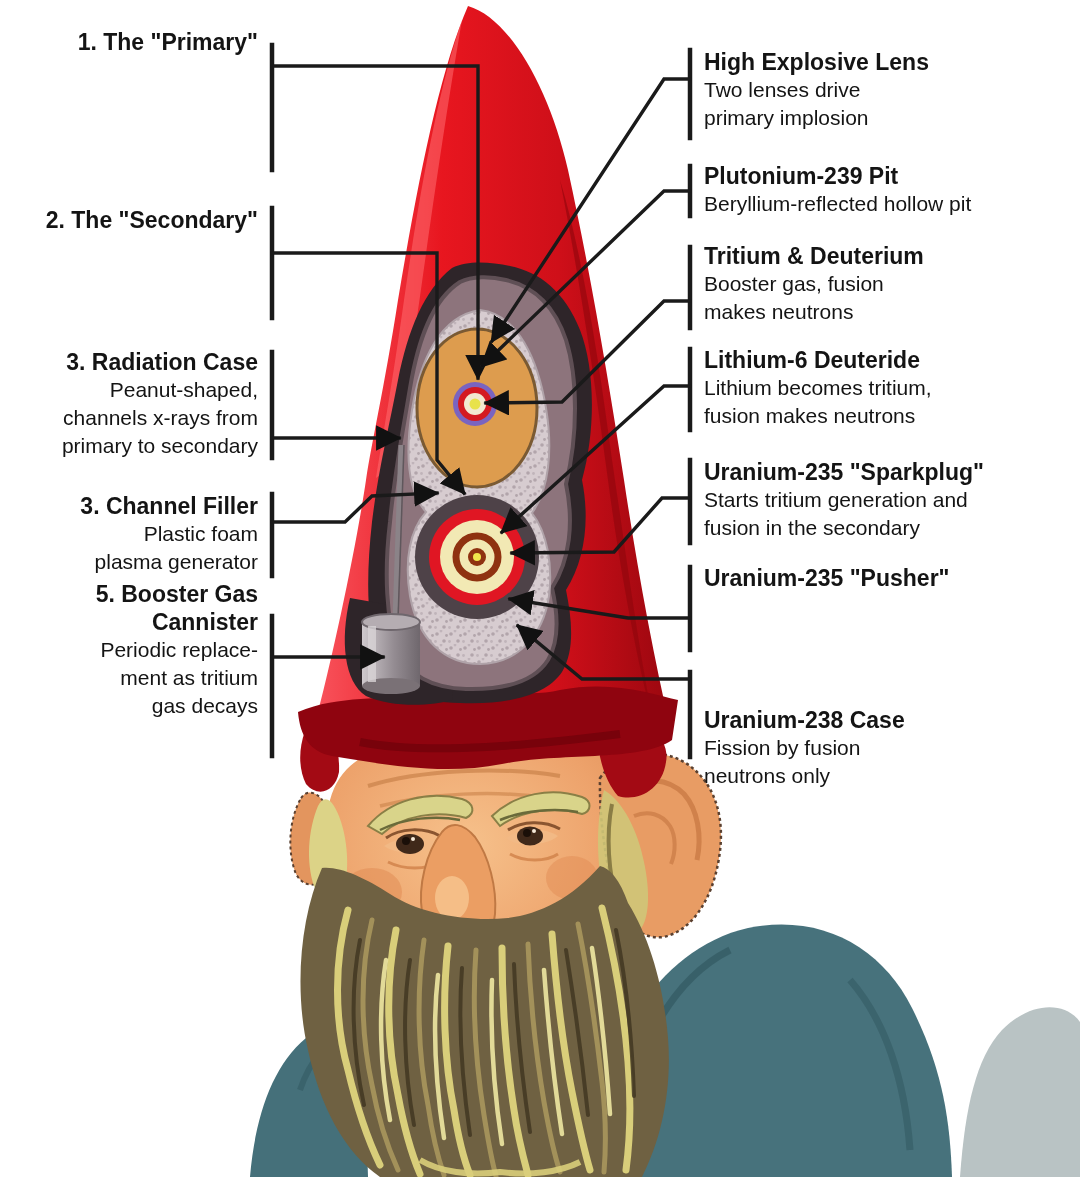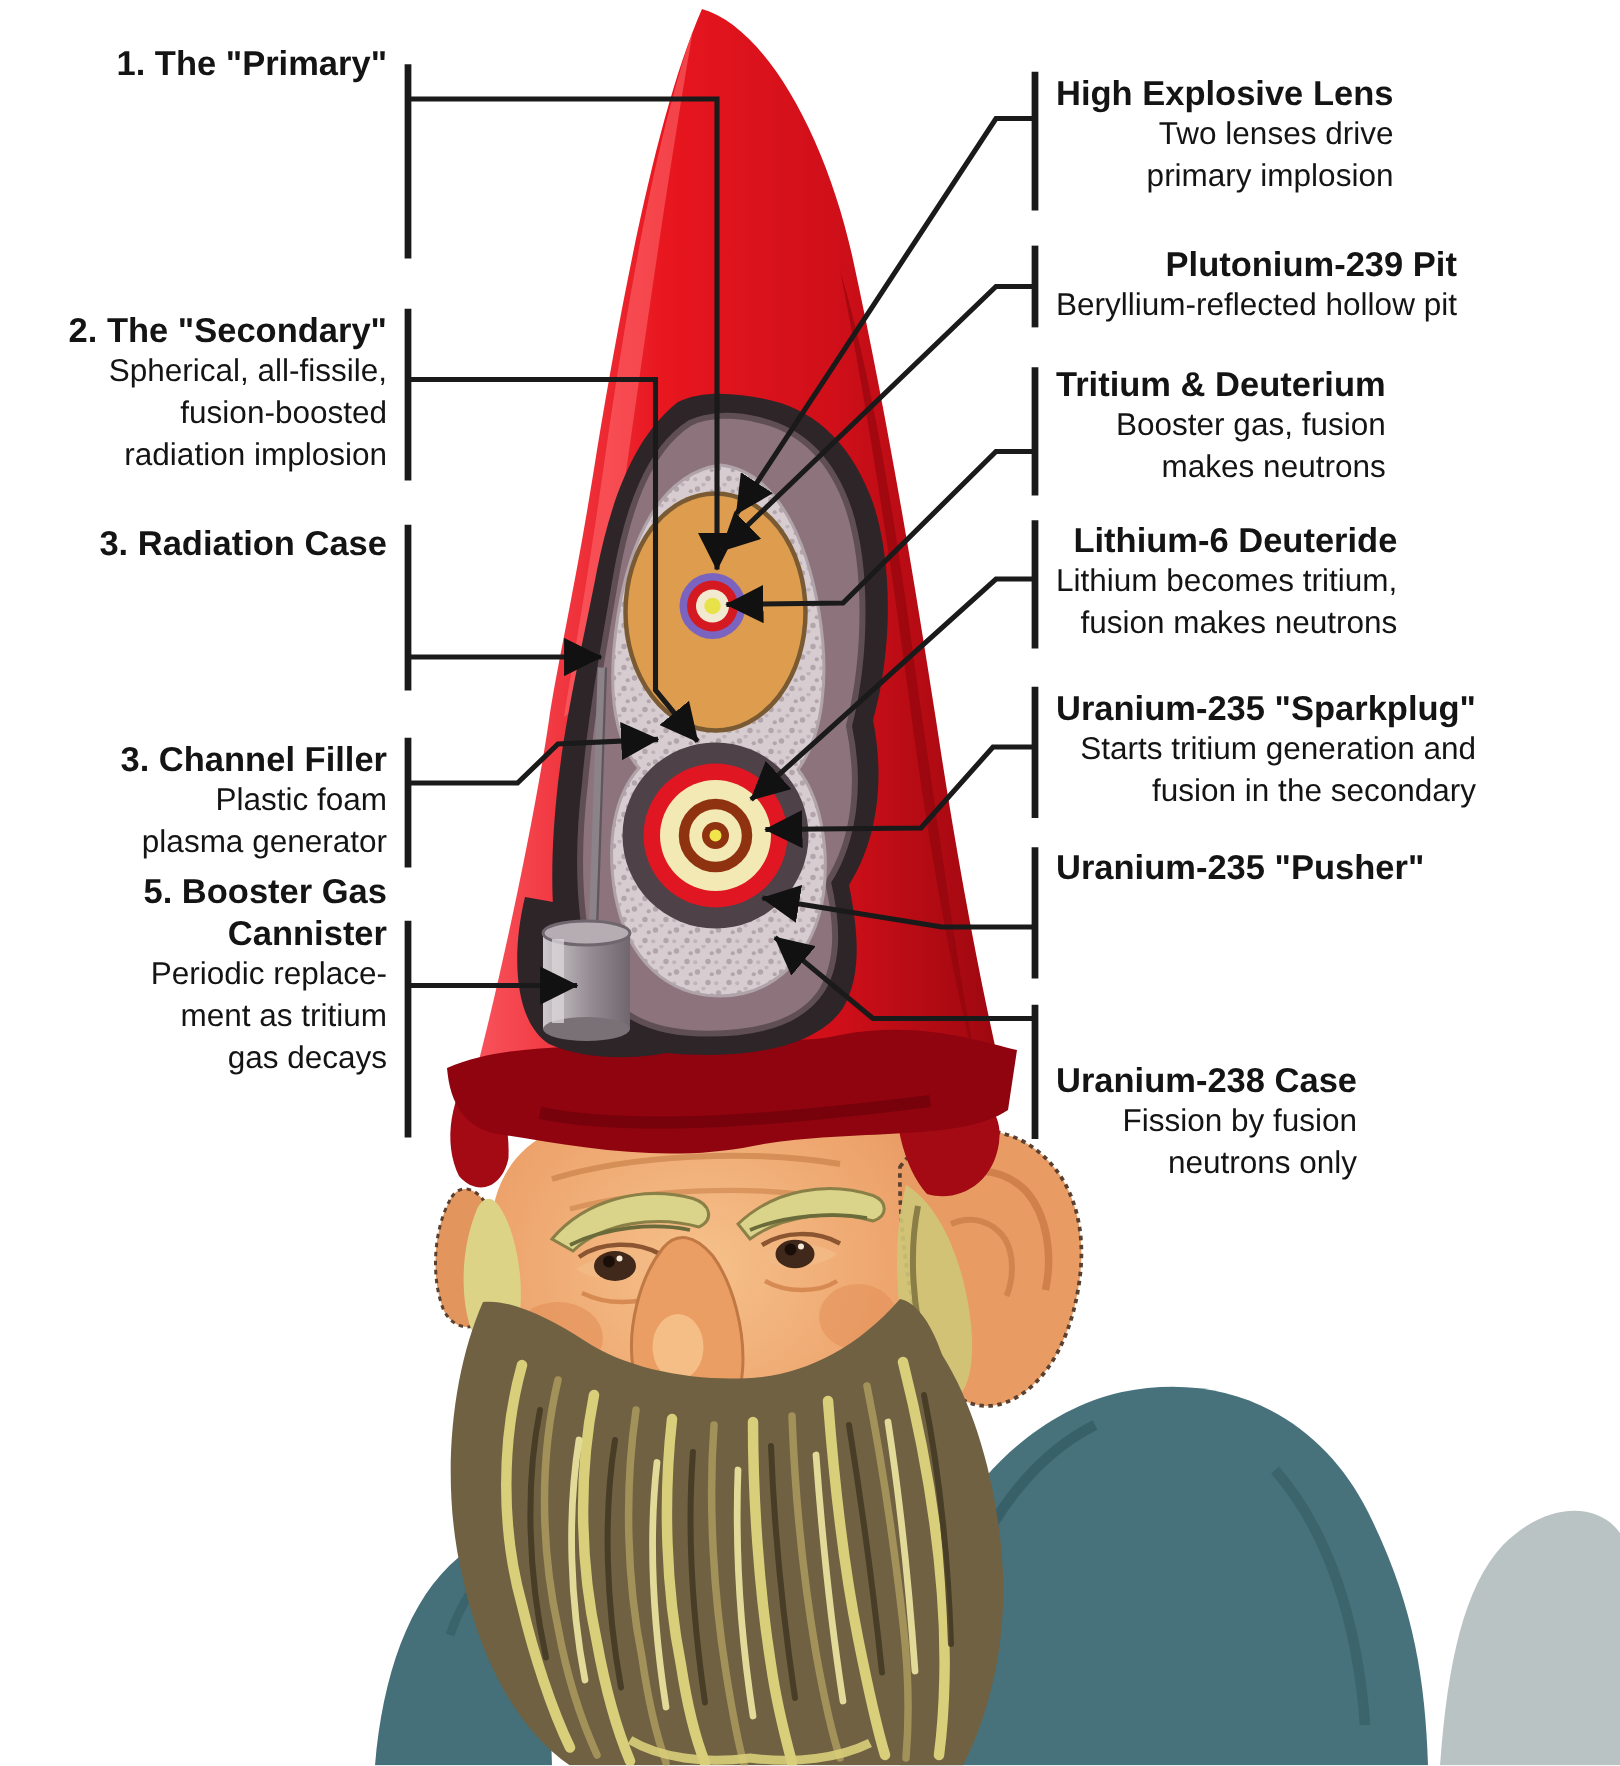--- a/index.html
+++ b/index.html
@@ -3,21 +3,21 @@
 <meta charset="utf-8">
 <style>
   html,body{margin:0;padding:0;background:#ffffff;}
   #stage{position:relative;width:1080px;height:1177px;background:#ffffff;overflow:hidden;
          font-family:"Liberation Sans",sans-serif;}
   #art{position:absolute;left:0;top:0;}
   .lbl{position:absolute;color:#141414;}
   .lbl h4{margin:0;font-size:23px;line-height:28px;font-weight:700;white-space:pre-line;}
   .lbl p{margin:0;font-size:21px;line-height:28px;font-weight:400;white-space:pre-line;}
   .ll{right:822px;text-align:right;}
-  .rl{left:704px;text-align:right;}
+  .rl{left:704px;text-align:left;}
 </style>
 </head>
 <body>
 
 <div id="stage">
 
 <svg id="art" width="1080" height="1177" viewBox="0 0 1080 1177">
   <defs>
     <pattern id="spk" width="14" height="14" patternUnits="userSpaceOnUse">
       <rect width="14" height="14" fill="#d7ccd0"></rect>
@@ -228,26 +228,26 @@
     <path d="M690,618 L628,618 L510,599" marker-end="url(#arw)"></path>
     <path d="M690,679 L582,679 L518,626" marker-end="url(#arw)"></path>
   </g>
 </svg>
 
 <div class="lbl ll" style="top:28px">
   <h4>1. The "Primary"</h4>
 </div>
 <div class="lbl ll" style="top:206px">
   <h4>2. The "Secondary"</h4>
-  <p>Spherical, all-fissile,
-fusion-boosted
-radiation implosion</p>
 </div>
 <div class="lbl ll" style="top:348px">
   <h4>3. Radiation Case</h4>
+  <p>Peanut-shaped,
+channels x-rays from
+primary to secondary</p>
 </div>
 <div class="lbl ll" style="top:492px">
   <h4>3. Channel Filler</h4>
   <p>Plastic foam
 plasma generator</p>
 </div>
 <div class="lbl ll" style="top:580px">
   <h4>5. Booster Gas
 Cannister</h4>
   <p>Periodic replace-

